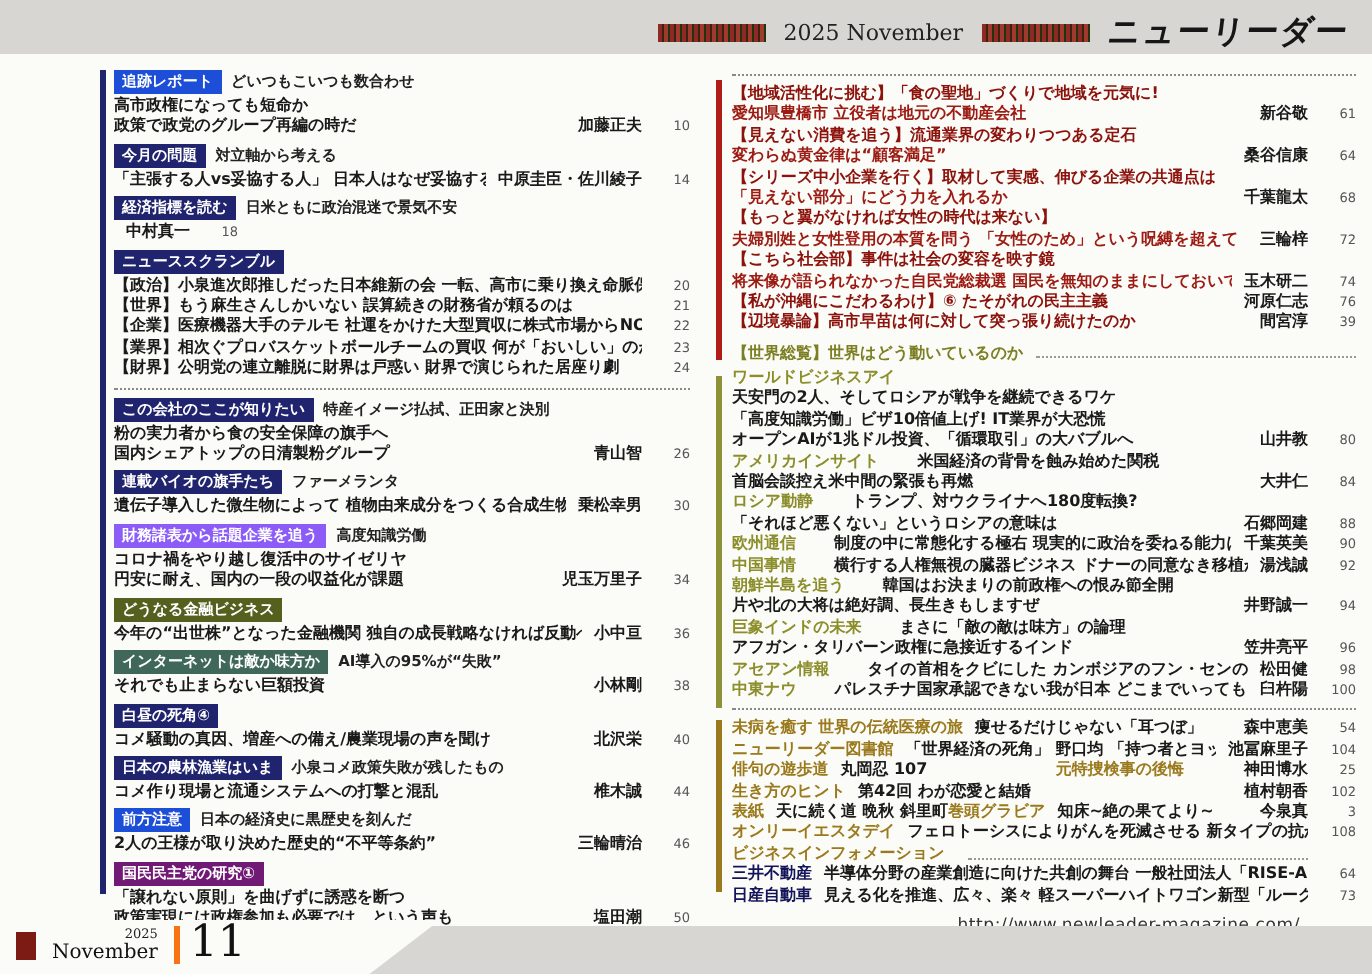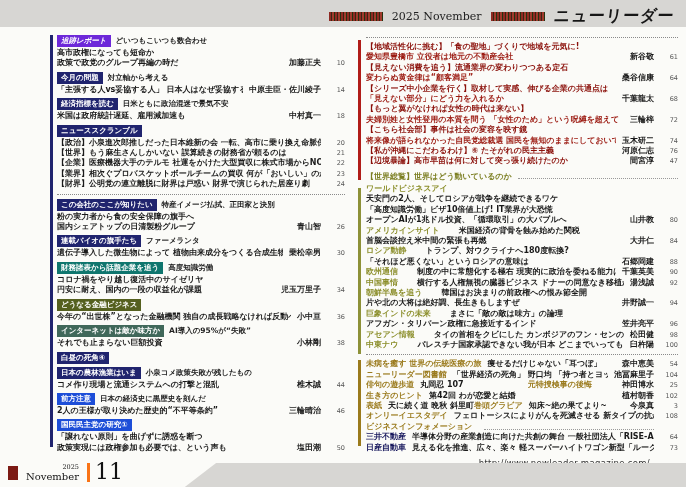--- a/index.html
+++ b/index.html
@@ -73,21 +73,21 @@
 </div>
 
 <div class="vbar" id="left-vbar"></div>
 <div class="vbar rbar-red"></div>
 <div class="vbar rbar-olive"></div>
 <div class="vbar rbar-gold"></div>
 
 <div class="col" id="left-col">
     <div class="entry">
       <div class="badge-line">
-        <span class="badge" style="background: #6d28d9; font-style: italic;">追跡レポート</span>
+        <span class="badge" style="background: #1d4ed8;">追跡レポート</span>
         <span class="tagline">どいつもこいつも数合わせ</span>
       </div>
       <div class="row">
         <span class="txt">高市政権になっても短命か</span>
         <span class="pg"></span>
       </div>
       <div class="row">
         <span class="txt">政策で政党のグループ再編の時だ</span>
         <span class="auth">加藤正夫</span>
         <span class="pg">10</span>
@@ -103,21 +103,20 @@
         <span class="auth">中原圭臣・佐川綾子</span>
         <span class="pg">14</span>
       </div>
     </div>
     <div class="entry">
       <div class="badge-line">
         <span class="badge" style="background: rgb(32, 36, 110);">経済指標を読む</span>
         <span class="tagline">日米ともに政治混迷で景気不安</span>
       </div>
       <div class="row">
-        <span class="txt">米国は政府統計遅延、雇用減加速も</span>
         <span class="auth">中村真一</span>
         <span class="pg">18</span>
       </div>
     </div>
     <div class="entry">
       <div class="badge-line">
         <span class="badge" style="background: rgb(32, 36, 110);">ニューススクランブル</span>
       </div>
       <div class="row">
         <span class="txt plain">【政治】小泉進次郎推しだった日本維新の会 一転、高市に乗り換え命脈保つ構え</span>
@@ -162,21 +161,21 @@
         <span class="tagline">ファーメランタ</span>
       </div>
       <div class="row">
         <span class="txt">遺伝子導入した微生物によって 植物由来成分をつくる合成生物学技術</span>
         <span class="auth">乗松幸男</span>
         <span class="pg">30</span>
       </div>
     </div>
     <div class="entry">
       <div class="badge-line">
-        <span class="badge" style="background: #0f766e;">財務諸表から話題企業を追う</span>
+        <span class="badge" style="background: #8b5cf6;">財務諸表から話題企業を追う</span>
         <span class="tagline">高度知識労働</span>
       </div>
       <div class="row">
         <span class="txt">コロナ禍をやり越し復活中のサイゼリヤ</span>
         <span class="pg"></span>
       </div>
       <div class="row">
         <span class="txt">円安に耐え、国内の一段の収益化が課題</span>
         <span class="auth">児玉万里子</span>
         <span class="pg">34</span>
@@ -200,20 +199,25 @@
       <div class="row">
         <span class="txt">それでも止まらない巨額投資</span>
         <span class="auth">小林剛</span>
         <span class="pg">38</span>
       </div>
     </div>
     <div class="entry">
       <div class="badge-line">
         <span class="badge" style="background: rgb(32, 36, 110);">白昼の死角④</span>
       </div>
+      <div class="row">
+        <span class="txt">コメ騒動の真因、増産への備え/農業現場の声を聞け</span>
+        <span class="auth">北沢栄</span>
+        <span class="pg">40</span>
+      </div>
     </div>
     <div class="entry">
       <div class="badge-line">
         <span class="badge" style="background: rgb(32, 36, 110);">日本の農林漁業はいま</span>
         <span class="tagline">小泉コメ政策失敗が残したもの</span>
       </div>
       <div class="row">
         <span class="txt">コメ作り現場と流通システムへの打撃と混乱</span>
         <span class="auth">椎木誠</span>
         <span class="pg">44</span>
@@ -225,21 +229,21 @@
         <span class="tagline">日本の経済史に黒歴史を刻んだ</span>
       </div>
       <div class="row">
         <span class="txt">2人の王様が取り決めた歴史的“不平等条約”</span>
         <span class="auth">三輪晴治</span>
         <span class="pg">46</span>
       </div>
     </div>
     <div class="entry">
       <div class="badge-line">
-        <span class="badge" style="background: #1d4ed8;">国民民主党の研究①</span>
+        <span class="badge" style="background: #701a75;">国民民主党の研究①</span>
       </div>
       <div class="row">
         <span class="txt">「譲れない原則」を曲げずに誘惑を断つ</span>
         <span class="pg"></span>
       </div>
       <div class="row">
         <span class="txt">政策実現には政権参加も必要では、という声も</span>
         <span class="auth">塩田潮</span>
         <span class="pg">50</span>
       </div>
@@ -295,21 +299,21 @@
         <span class="pg">74</span>
       </div>
       <div class="row">
         <span class="txt strong">【私が沖縄にこだわるわけ】⑥ たそがれの民主主義</span>
         <span class="auth">河原仁志</span>
         <span class="pg">76</span>
       </div>
       <div class="row">
         <span class="txt strong">【辺境暴論】高市早苗は何に対して突っ張り続けたのか</span>
         <span class="auth">間宮淳</span>
-        <span class="pg">47</span>
+        <span class="pg">39</span>
       </div>
     </div>
   <div class="world-header">
     <span class="wh">【世界総覧】世界はどう動いているのか</span>
     <span class="dotfill"></span>
   </div>
   <div id="world-section">
       <div class="row">
         <span class="txt plain"><span class="wlabel">ワールドビジネスアイ</span></span>
         <span class="pg"></span>

